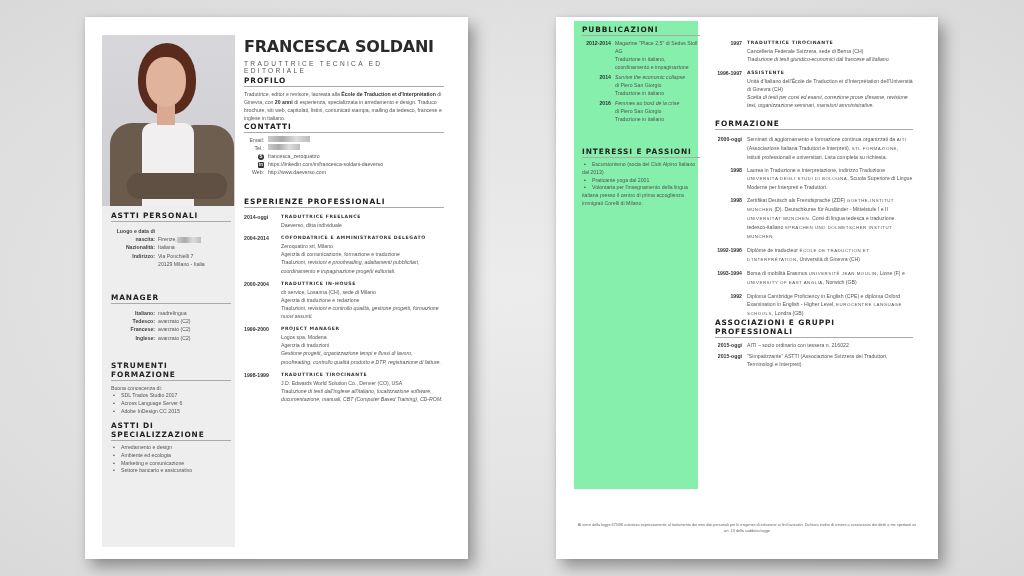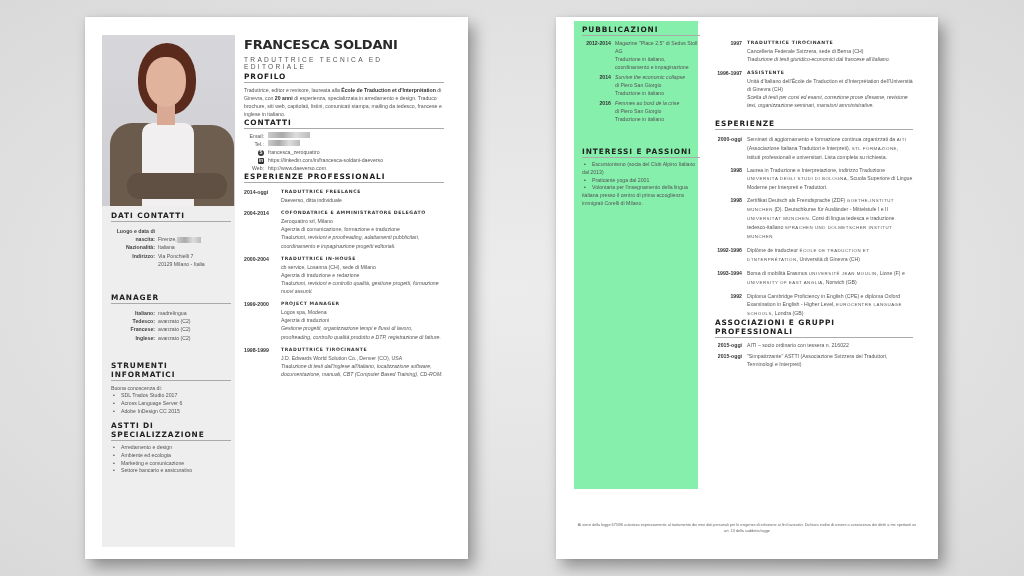--- a/index.html
+++ b/index.html
@@ -45,21 +45,21 @@
   .kv { display: flex; font-size: 5.2px; line-height: 8.2px; color: #555; }
   .kv .k { width: 47px; text-align: right; font-weight: bold; color: #444; padding-right: 3px; flex-shrink: 0; }
   .kv .v { flex: 1; }
   .blur { display:inline-block; width:24px; height:6px; background: linear-gradient(90deg,#ccc,#aaa,#ddd,#bbb); vertical-align: middle; }
   .plain { font-size: 5.2px; color: #555; line-height: 8px; }
   ul.bul { list-style: none; font-size: 5.2px; line-height: 7.8px; color: #555; }
   ul.bul li::before { content: "•"; display:inline-block; width: 8px; padding-left: 2px; color: #444; }
 
   
   .main1 { position: absolute; left: 159px; top: 20px; width: 200px; }
-  .name { font-family: "DejaVu Sans", sans-serif; font-weight: bold; font-size: 13px; color: #2a2a2a; letter-spacing: -0.2px; }
+  .name { font-family: "DejaVu Sans", sans-serif; font-weight: bold; font-size: 16px; color: #2a2a2a; letter-spacing: -0.2px; }
   .subtitle { font-size: 6.6px; letter-spacing: 2.3px; color: #555; margin-top: 4px; }
   .para { font-size: 5.2px; line-height: 8px; color: #555; margin-top: 3px; }
   .para b { color: #333; }
   .contact-row { display: flex; font-size: 5.2px; line-height: 8px; color: #555; }
   .contact-row .k { width: 24px; text-align: right; padding-right: 4px; flex-shrink: 0; }
   .ico { display:inline-block; width:6px; height:6px; background:#333; color:#fff; font-size:4.5px; line-height:6px; text-align:center; font-weight:bold; border-radius:1px; }
   .ico.round { border-radius: 50%; }
 
   .exp { display: flex; font-size: 5.2px; line-height: 8.1px; color: #555; margin-top: 3px; }
   .exp .d { width: 37px; flex-shrink: 0; font-weight: bold; color: #333; font-family: "Liberation Sans Narrow","Liberation Sans", sans-serif; }
@@ -90,21 +90,21 @@
       <div class="hair"></div>
         <div class="cardL"></div>
         <div class="cardR"></div>
         <div class="shirt"></div>
         <div class="neck"></div>
         <div class="face"></div>
         <div class="arms"></div>
     </div>
 
     <div class="block" style="top:176px;">
-      <div class="sec-title">DATI CONTATTI</div>
+      <div class="sec-title">ASTTI PERSONALI</div>
       <div style="margin-top:5px;">
         <div class="kv">
             <span class="k">Luogo e data di</span>
             <span class="v"></span>
           </div>
         <div class="kv">
             <span class="k">nascita:</span>
             <span class="v"><span>Firenze,</span><span class="blur"></span></span>
           </div>
         <div class="kv">
@@ -138,21 +138,21 @@
             <span class="v">avanzato (C2)</span>
           </div>
           <div class="kv">
             <span class="k">Inglese:</span>
             <span class="v">avanzato (C2)</span>
           </div>
         </div>
     </div>
 
     <div class="block" style="top:326px;">
-      <div class="sec-title">STRUMENTI INFORMATICI</div>
+      <div class="sec-title">STRUMENTI FORMAZIONE</div>
       <div class="plain" style="margin-top:3px;">Buona conoscenza di:</div>
       <ul class="bul" id="sw-list">
           <li>SDL Trados Studio 2017</li>
           <li>Across Language Server 6</li>
           <li>Adobe InDesign CC 2015</li>
         </ul>
     </div>
 
     <div class="block" style="top:386px;">
       <div class="sec-title">ASTTI DI SPECIALIZZAZIONE</div>
@@ -193,21 +193,21 @@
             <span class="k"><span class="ico">in</span></span>
             <span>https://linkedin.com/in/francesca-soldani-daeverso</span>
           </div>
         <div class="contact-row">
             <span class="k">Web:</span>
             <span>http://www.daeverso.com</span>
           </div>
       </div>
     </div>
 
-    <div style="margin-top:0;">
+    <div style="margin-top:21px;">
       <div class="sec-title">ESPERIENZE PROFESSIONALI</div>
       <div id="exp-list" style="margin-top:3px;">
           <div class="exp" style="margin-top: 5px;">
             <div class="d">2014-oggi</div>
             <div class="c">
               <div class="role">TRADUTTRICE FREELANCE</div>
               <div>Daeverso, ditta individuale</div>
             </div>
           </div>
           <div class="exp" style="margin-top: 5px;">
@@ -304,21 +304,21 @@
           <div class="d">1996-1997</div>
           <div class="c">
             <div class="role">ASSISTENTE</div>
             <div>Unità d'Italiano dell'École de Traduction et d'Interprétation dell'Università di Ginevra (CH)</div>
             <div class="it">Scelta di testi per corsi ed esami, correzione prove d'esame, revisione tesi, organizzazione seminari, mansioni amministrative.</div>
           </div>
         </div>
       </div>
 
     <div style="margin-top:10px;">
-      <div class="sec-title">ESPERIENZE</div>
+      <div class="sec-title">FORMAZIONE</div>
       <div id="edu-list" style="margin-top:2px;">
           <div class="edu" style="margin-top: 5px;">
             <div class="d">2000-oggi</div>
             <div class="c"><span>Seminari di aggiornamento e formazione continua organizzati da </span><span class="sc">AITI</span><span> (Associazione Italiana Traduttori e Interpreti), </span><span class="sc">STL Formazione</span><span>, istituti professionali e universitari. Lista completa su richiesta.</span></div>
           </div>
           <div class="edu" style="margin-top: 5px;">
             <div class="d">1998</div>
             <div class="c"><span>Laurea in Traduzione e Interpretazione, indirizzo Traduzione </span><span class="sc">Università degli Studi di Bologna</span><span>, Scuola Superiore di Lingue Moderne per Interpreti e Traduttori.</span></div>
           </div>
           <div class="edu" style="margin-top: 5px;">

